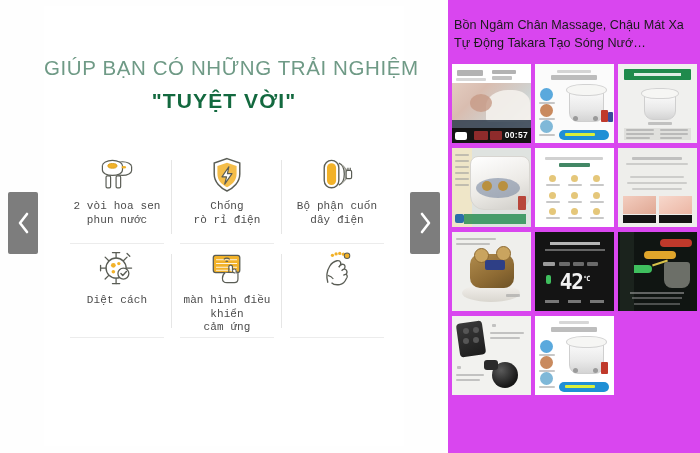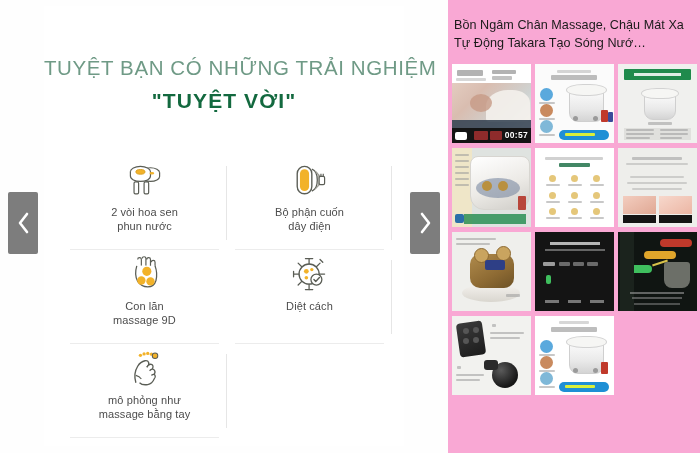--- a/index.html
+++ b/index.html
@@ -28,23 +28,24 @@
     font-size:20.5px;letter-spacing:.6px;color:#6f9a86;
     font-weight:400;white-space:nowrap;
   }
   .headline-2{
     margin-top:9px;font-size:21px;letter-spacing:1.1px;
     color:#13693f;font-weight:bold;white-space:nowrap;
   }
 
   
   .feature-grid{
-    position:absolute;left:18px;top:150px;width:330px;
-    display:grid;grid-template-columns:repeat(2,1fr);
+    position:absolute;left:18px;top:144px;width:330px;
+    display:grid;grid-template-columns:repeat(3,1fr);
     grid-template-rows:repeat(3,94px);
+    font-family:Liberation Mono, monospace;
   }
   .feat{
     position:relative;display:flex;flex-direction:column;
     align-items:center;justify-content:flex-start;
     padding-top:4px;box-sizing:border-box;
   }
   .feat:not(:nth-child(3n))::after{
     content:"";position:absolute;right:0;top:10px;bottom:10px;
     width:1px;background:#e6e6e6;
   }
@@ -64,21 +65,21 @@
     border-radius:2px;display:flex;align-items:center;justify-content:center;
     cursor:pointer;
   }
   .nav-prev{left:8px;top:192px;}
   .nav-next{left:410px;top:192px;}
   .nav-arrow svg{display:block;}
 
   
   .right-pane{
     position:absolute;left:448px;top:0;width:252px;height:453px;
-    background:#f9a8d4;
+    background:#d946ef;
   }
   .prod-title{
     position:absolute;left:6px;top:17px;width:244px;
     font-size:12.6px;line-height:17.5px;color:#1a1a1a;
     letter-spacing:.05px;
   }
   .thumb-grid{
     position:absolute;left:4px;top:64px;width:248px;
     display:grid;grid-template-columns:repeat(3,79px);
     grid-auto-rows:79px;gap:5px 4px;
@@ -124,97 +125,105 @@
 </style>
 </head>
 <body>
 
 <div id="root">
 
   <div class="main-stage">
     <div class="feature-card">
 
       <div class="headline-wrap">
-        <div class="headline-1">TUYỆT BẠN CÓ NHỮNG TRẢI NGHIỆM</div>
+        <div class="headline-1">GIÚP BẠN CÓ NHỮNG TRẢI NGHIỆM</div>
         <div class="headline-2">"TUYỆT VỜI"</div>
       </div>
 
       <div class="feature-grid">
 
         <div class="feat">
           <svg class="feat-icon" viewBox="0 0 48 46">
             <ellipse cx="30" cy="14" rx="10" ry="5.5" fill="#fff" stroke="#5a5d55" stroke-width="1.3"></ellipse>
             <path d="M20 14v4c0 3 4.5 5.5 10 5.5s10-2.5 10-5.5v-4" fill="#fff" stroke="#5a5d55" stroke-width="1.3"></path>
             <ellipse cx="19" cy="13" rx="11" ry="6" fill="#fff" stroke="#5a5d55" stroke-width="1.3"></ellipse>
             <path d="M8 13v4.5C8 21 13 23.5 19 23.5S30 21 30 17.5V13" fill="#fff" stroke="#5a5d55" stroke-width="1.3"></path>
             <ellipse cx="19" cy="13" rx="5" ry="2.6" fill="#f2b229" stroke="#d79d1e" stroke-width="1"></ellipse>
             <ellipse cx="31.5" cy="14.5" rx="2.6" ry="1.4" fill="#f2b229"></ellipse>
             <rect x="12" y="24" width="5" height="13" rx="1.4" fill="#fff" stroke="#5a5d55" stroke-width="1.3"></rect>
             <rect x="23" y="24" width="5" height="13" rx="1.4" fill="#fff" stroke="#5a5d55" stroke-width="1.3"></rect>
           </svg>
           <div class="feat-label">2 vòi hoa sen<br>phun nước</div>
         </div>
 
+        <div class="feat">
+          <svg class="feat-icon" viewBox="0 0 48 46">
+            <path d="M24 5 L38 10 V22 C38 31 31 37.5 24 40.5 C17 37.5 10 31 10 22 V10 Z" fill="#fff" stroke="#5a5d55" stroke-width="1.6"></path>
+            <path d="M24 9.5 L34.5 13.2 V22 C34.5 29 29.3 34 24 36.4 C18.7 34 13.5 29 13.5 22 V13.2 Z" fill="#f2b229" opacity=".85"></path>
+            <path d="M26 14 L18.5 25 H23.5 L21.5 33 L29.5 21.5 H24.5 Z" fill="#fff" stroke="#5a5d55" stroke-width="1.3" stroke-linejoin="round"></path>
+          </svg>
+          <div class="feat-label">Chống<br>rò rỉ điện</div>
+        </div>
 
         <div class="feat">
           <svg class="feat-icon" viewBox="0 0 48 46">
             <rect x="10" y="7" width="16" height="30" rx="8" fill="#fff" stroke="#5a5d55" stroke-width="1.5"></rect>
             <rect x="13" y="10" width="10" height="24" rx="5" fill="#f2b229"></rect>
             <path d="M26 10 q6 2 6 12 t-6 12" fill="none" stroke="#5a5d55" stroke-width="1.4"></path>
             <path d="M29 12 q5 2 5 10 t-5 10" fill="none" stroke="#9a9a92" stroke-width="1.1"></path>
             <path d="M32 15 q4 2 4 7 t-4 7" fill="none" stroke="#9a9a92" stroke-width="1.1"></path>
             <rect x="34" y="18" width="6" height="9" rx="1.5" fill="#fff" stroke="#5a5d55" stroke-width="1.3"></rect>
             <path d="M36 18v-3M38.5 18v-3" stroke="#5a5d55" stroke-width="1.3"></path>
           </svg>
           <div class="feat-label">Bộ phận cuốn<br>dây điện</div>
         </div>
 
-        <div class="feat">
-          <svg class="feat-icon" viewBox="0 0 48 46">
-            <path d="M16 6 q0-2 2-2 t2 2 v7 M21 5 q0-2 2-2 t2 2 v8 M26 6 q0-2 2-2 t2 2 v8
-                     M31 9 q0-2 2-2 t2 2 v7" fill="#fff" stroke="#5a5d55" stroke-width="1.3" stroke-linejoin="round"></path>
-            <path d="M15 13 q-3 10 1 17 q4 6 11 6 q7 0 9-7 q2-8 -1-16" fill="#fff" stroke="#5a5d55" stroke-width="1.4"></path>
-            <circle cx="26" cy="19" r="5" fill="#f2b229"></circle>
-            <circle cx="20" cy="29" r="4.6" fill="#f2b229"></circle>
-            <circle cx="30" cy="30" r="4.6" fill="#f2b229"></circle>
-          </svg>
-          <div class="feat-label">Con lăn<br>massage 9D</div>
-        </div>
 
         <div class="feat">
           <svg class="feat-icon" viewBox="0 0 48 46">
             <circle cx="23" cy="22" r="11" fill="#fff" stroke="#5a5d55" stroke-width="1.5"></circle>
             <path d="M23 11V5M23 33v6M12 22H6M34 22h6M15 14l-4-4M31 14l4-4M15 30l-4 4" stroke="#5a5d55" stroke-width="1.4" stroke-linecap="round"></path>
             <path d="M19 5h8M19 39h8M6 19v6M35 6l3 3" stroke="#5a5d55" stroke-width="1.4" stroke-linecap="round"></path>
             <circle cx="20" cy="19" r="2.6" fill="#f2b229"></circle>
             <circle cx="26" cy="17" r="1.8" fill="#f2b229"></circle>
             <circle cx="20" cy="26" r="2" fill="#f2b229"></circle>
             <circle cx="31" cy="28" r="6" fill="#fff" stroke="#5a5d55" stroke-width="1.4"></circle>
             <path d="M28.3 28l2 2.2 4-4.4" fill="none" stroke="#5a5d55" stroke-width="1.5" stroke-linecap="round" stroke-linejoin="round"></path>
           </svg>
           <div class="feat-label">Diệt cách</div>
         </div>
 
+        <div class="feat">
+          <svg class="feat-icon" viewBox="0 0 48 46">
+            <rect x="9" y="8" width="29" height="19" rx="2.5" fill="#f2b229" stroke="#5a5d55" stroke-width="1.4"></rect>
+            <path d="M12 13h23M12 17h23M12 21h23M12 24.5h23" stroke="#fff" stroke-width="1.1" opacity=".85"></path>
+            <path d="M20.5 12.5a4.5 4.5 0 0 1 6.5 0" fill="none" stroke="#5a5d55" stroke-width="1.2"></path>
+            <path d="M22.5 15a2 2 0 0 1 2.6 0" fill="none" stroke="#5a5d55" stroke-width="1.2"></path>
+            <path d="M26 20.5v7.5 M26 21q0-2.2 2-2.2t2 2.2v6" fill="#fff" stroke="#5a5d55" stroke-width="1.3"></path>
+            <path d="M22 27q-3 2-3 6 0 5 5 5h8q4 0 4-4v-6q0-2-2-2t-2 2" fill="#fff" stroke="#5a5d55" stroke-width="1.3" stroke-linejoin="round"></path>
+            <path d="M30 25q0-2 2-2t2 2v3" fill="#fff" stroke="#5a5d55" stroke-width="1.3"></path>
+          </svg>
+          <div class="feat-label">màn hình điều khiển<br>cảm ứng</div>
+        </div>
 
 
 
         <div class="feat">
           <svg class="feat-icon" viewBox="0 0 48 46">
             <circle cx="19" cy="8" r="1.8" fill="#f2b229"></circle>
             <circle cx="23" cy="6.5" r="1.8" fill="#f2b229"></circle>
             <circle cx="27" cy="6" r="1.8" fill="#f2b229"></circle>
             <circle cx="31" cy="6.8" r="1.8" fill="#f2b229"></circle>
             <circle cx="35" cy="8.5" r="3" fill="#f2b229" stroke="#5a5d55" stroke-width="1.1"></circle>
             <path d="M14 38 q-3-10 2-18 q3-5 8-6 q3-.6 4 2 q1 3-2 5" fill="#fff" stroke="#5a5d55" stroke-width="1.5" stroke-linejoin="round"></path>
             <path d="M26 21q2-4 5-3t1 5" fill="#fff" stroke="#5a5d55" stroke-width="1.4"></path>
             <path d="M29 25q3-3 5-1t0 5" fill="#fff" stroke="#5a5d55" stroke-width="1.4"></path>
             <path d="M31 30q3-2 4 0t-1 4 q-2 5-7 6 -6 1-9-2" fill="#fff" stroke="#5a5d55" stroke-width="1.4" stroke-linejoin="round"></path>
             <path d="M14 30q4 1 6 4" fill="none" stroke="#5a5d55" stroke-width="1.2"></path>
           </svg>
-          <div class="feat-label">mô phỏng như<br>massage bằng tay</div>
         </div>
 
       </div>
     </div>
 
     <div class="nav-arrow nav-prev">
       <svg width="15" height="24" viewBox="0 0 15 24">
         <path d="M11 3 L4 12 L11 21" fill="none" stroke="#ffffff" stroke-width="2.6" stroke-linecap="round" stroke-linejoin="round"></path>
       </svg>
     </div>
@@ -372,20 +381,21 @@
 
       <div class="thumb">
         <div class="thumb-canvas dark">
           <div class="tg" style="left:15px;top:10px;width:50px;height:3px;background:#dddddd;opacity:.8"></div>
           <div class="tg" style="left:10px;top:17px;width:60px;height:2px;background:#888;opacity:.7"></div>
           <div class="tg" style="left:8px;top:30px;width:12px;height:4px;background:#bdbdbd;opacity:.8;border-radius:1px"></div>
           <div class="tg" style="left:24px;top:30px;width:11px;height:4px;background:#6a6a6a;border-radius:1px"></div>
           <div class="tg" style="left:38px;top:30px;width:11px;height:4px;background:#6a6a6a;border-radius:1px"></div>
           <div class="tg" style="left:52px;top:30px;width:11px;height:4px;background:#6a6a6a;border-radius:1px"></div>
           <div class="tg" style="left:11px;top:43px;width:5px;height:9px;border-radius:2px;background:#3fbf5e"></div>
+          <div class="temp-num"><span>42</span><span class="temp-unit">°C</span></div>
           <div class="tg" style="left:10px;top:68px;width:14px;height:3px;background:#777"></div>
           <div class="tg" style="left:33px;top:68px;width:13px;height:3px;background:#777"></div>
           <div class="tg" style="left:55px;top:68px;width:14px;height:3px;background:#777"></div>
         </div>
       </div>
 
       <div class="thumb">
         <div class="thumb-canvas" style="background:#101512">
           <div class="tg" style="left:42px;top:7px;width:32px;height:8px;border-radius:4px;background:#c0392b"></div>
           <div class="tg" style="left:26px;top:19px;width:32px;height:8px;border-radius:4px;background:#e0a62b"></div>

